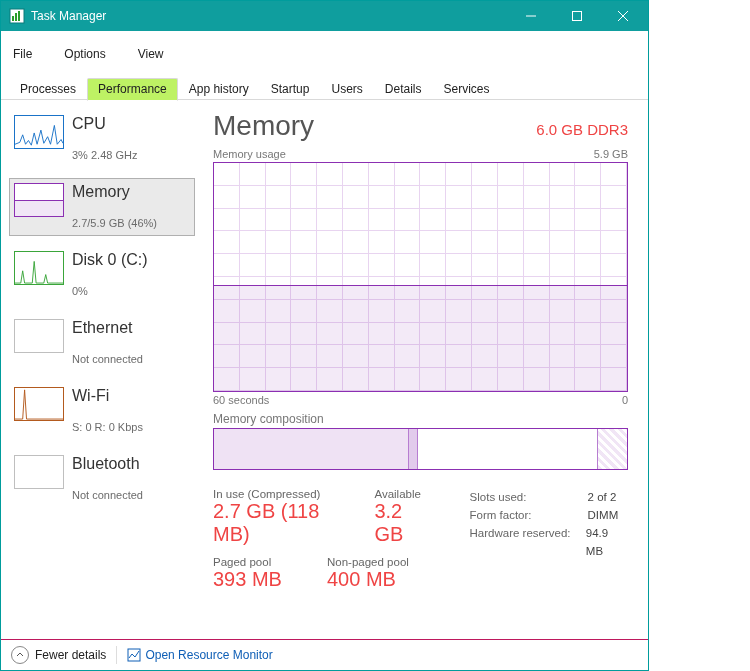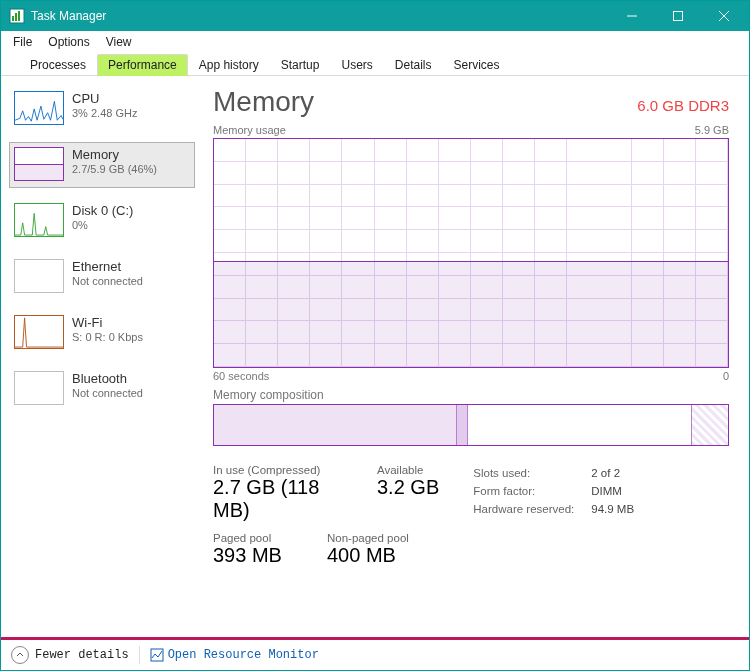--- a/index.html
+++ b/index.html
@@ -1,41 +1,41 @@
 <!DOCTYPE html>
 <html><head>
 <meta charset="utf-8">
 <style>
   html, body { margin:0; padding:0; font-family: "Segoe UI", Arial, sans-serif; font-size:12px; color:#222; background:#fff; }
-  .window { width:750px; height:671px; border:1px solid #009c9c; box-sizing:border-box; display:flex; flex-direction:column; }
+  .window { width:649px; height:671px; border:1px solid #009c9c; box-sizing:border-box; display:flex; flex-direction:column; }
   
   .titlebar { height:30px; background:#0f9e9e; color:#fff; display:flex; align-items:center; padding:0 2px 0 8px; }
   .titlebar .app-icon { width:16px; height:16px; margin-right:6px; display:inline-block; }
   .titlebar .title { flex:0 0 auto; font-size:12px; }
   .titlebar .spacer { flex:1; }
   .win-btn { width:46px; height:30px; display:flex; align-items:center; justify-content:center; color:#fff; }
   .win-btn svg { stroke:#fff; }
   
-  .menubar { height:21px; display:flex; align-items:center; padding:0 4px; border-bottom:0; }
+  .menubar { height:21px; display:flex; align-items:center; padding:12px 4px; border-bottom:0;gap:16px; }
   .menubar .menu-item { padding:2px 8px; font-size:12px; }
   
-  .tabbar { display:flex; align-items:flex-end; padding-left:18px; height:24px; position:relative; }
+  .tabbar { display:flex; align-items:flex-end; padding-left:8px; height:24px; position:relative; }
   .tabbar::after { content:""; position:absolute; left:0; right:0; bottom:0; height:1px; background:#d9d9d9; }
   .tab { padding:3px 10px 4px; font-size:12px; border:1px solid transparent; border-bottom:none; position:relative; z-index:1; }
   .tab.active { border-color:#d9d9d9; background:#bef264; border-bottom:1px solid #fff; margin-bottom:-1px; border-radius:2px 2px 0 0; }
   
   .body { flex:1; display:flex; overflow:hidden; }
   
   .sidebar { width:194px; border-right:0; padding:10px 0 0 8px; box-sizing:border-box; overflow:hidden; }
   .side-item { display:flex; align-items:flex-start; padding:4px 6px 6px 4px; margin-bottom:10px; border:1px solid transparent; }
   .side-item.selected { background:#eaeaea; border:1px solid #b0b0b0; }
   .thumb { width:50px; height:34px; border:1px solid #c9c9c9; margin-right:8px; flex:0 0 auto; box-sizing:border-box; position:relative; overflow:hidden; background:#fff; }
   .thumb.neutral { border-color:#bfbfbf; }
-  .side-text .name { font-size:13px; color:#333; }
-  .side-text .sub { font-size:11px; color:#6b6b6b; margin-top:1px; }
+  .side-text .name { font-size:16px; color:#333; }
+  .side-text .sub { font-size:11px; color:#6b6b6b; margin-top:16px; }
   
   .main { flex:1; padding:10px 20px 0 18px; display:flex; flex-direction:column; overflow:hidden; }
   .hdr-row { display:flex; align-items:baseline; justify-content:space-between; }
   .hdr-title { font-size:28px; font-weight:400; color:#555; }
   .hdr-right { font-size:15px; color:#ef4444; }
   .chart-label-row { display:flex; justify-content:space-between; font-size:11px; color:#777; margin-top:6px; }
   .big-chart { height:230px; border:1px solid #8b2fb2; margin-top:2px; position:relative; box-sizing:border-box; background:
     repeating-linear-gradient(to right, transparent 0, transparent calc(6.25% - 1px), #e8d4f0 calc(6.25% - 1px), #e8d4f0 6.25%),
     repeating-linear-gradient(to bottom, transparent 0, transparent calc(10% - 1px), #e8d4f0 calc(10% - 1px), #e8d4f0 10%);
   }
@@ -45,27 +45,27 @@
   .comp-chart { height:42px; border:1px solid #8b2fb2; margin-top:2px; display:flex; box-sizing:border-box; }
   .comp-seg { height:100%; }
   .comp-used { flex:0 0 47%; background:rgba(139,47,178,0.14); border-right:1px solid #b77dd1; }
   .comp-mod  { flex:0 0 2%;  background:rgba(139,47,178,0.25); border-right:1px solid #b77dd1; }
   .comp-free { flex:1; background:#fff; }
   .comp-res  { flex:0 0 7%; border-left:1px solid #b77dd1; background:repeating-linear-gradient(45deg, rgba(139,47,178,0.12) 0 3px, #fff 3px 6px);}
   
   .stats { display:flex; margin-top:18px; }
   .stat-col { margin-right:24px; }
   .stat-label { font-size:11.5px; color:#666; }
-  .stat-val-lg { font-size:20px; color:#000000; margin-top:0px; margin-bottom:10px; }
+  .stat-val-lg { font-size:20px; color:#ef4444; margin-top:0px; margin-bottom:10px; }
   .kv-table { margin-left:10px; }
   .kv-row { display:flex; font-size:11.5px; color:#555; line-height:18px; }
   .kv-key { width:118px; color:#666; }
   .kv-val { color:#444; }
   
-  .footer { height:30px; border-top:3px solid #be185d; display:flex; align-items:center; padding:0 10px; font-size:12px;font-family:Liberation Mono, monospace; }
+  .footer { height:30px; border-top:1px solid #be185d; display:flex; align-items:center; padding:0 10px; font-size:12px; }
   .footer .chev { width:16px; height:16px; border:1px solid #888; border-radius:50%; display:flex; align-items:center; justify-content:center; margin-right:6px; }
   .footer .divider { width:1px; height:18px; background:#ddd; margin:0 10px; }
   .footer .link { color:#0f5fb6; }
   .footer .rm-icon { width:14px; height:14px; margin-right:4px; display:inline-block; }
 </style>
 </head>
 <body>
 
 <div class="window">
 

